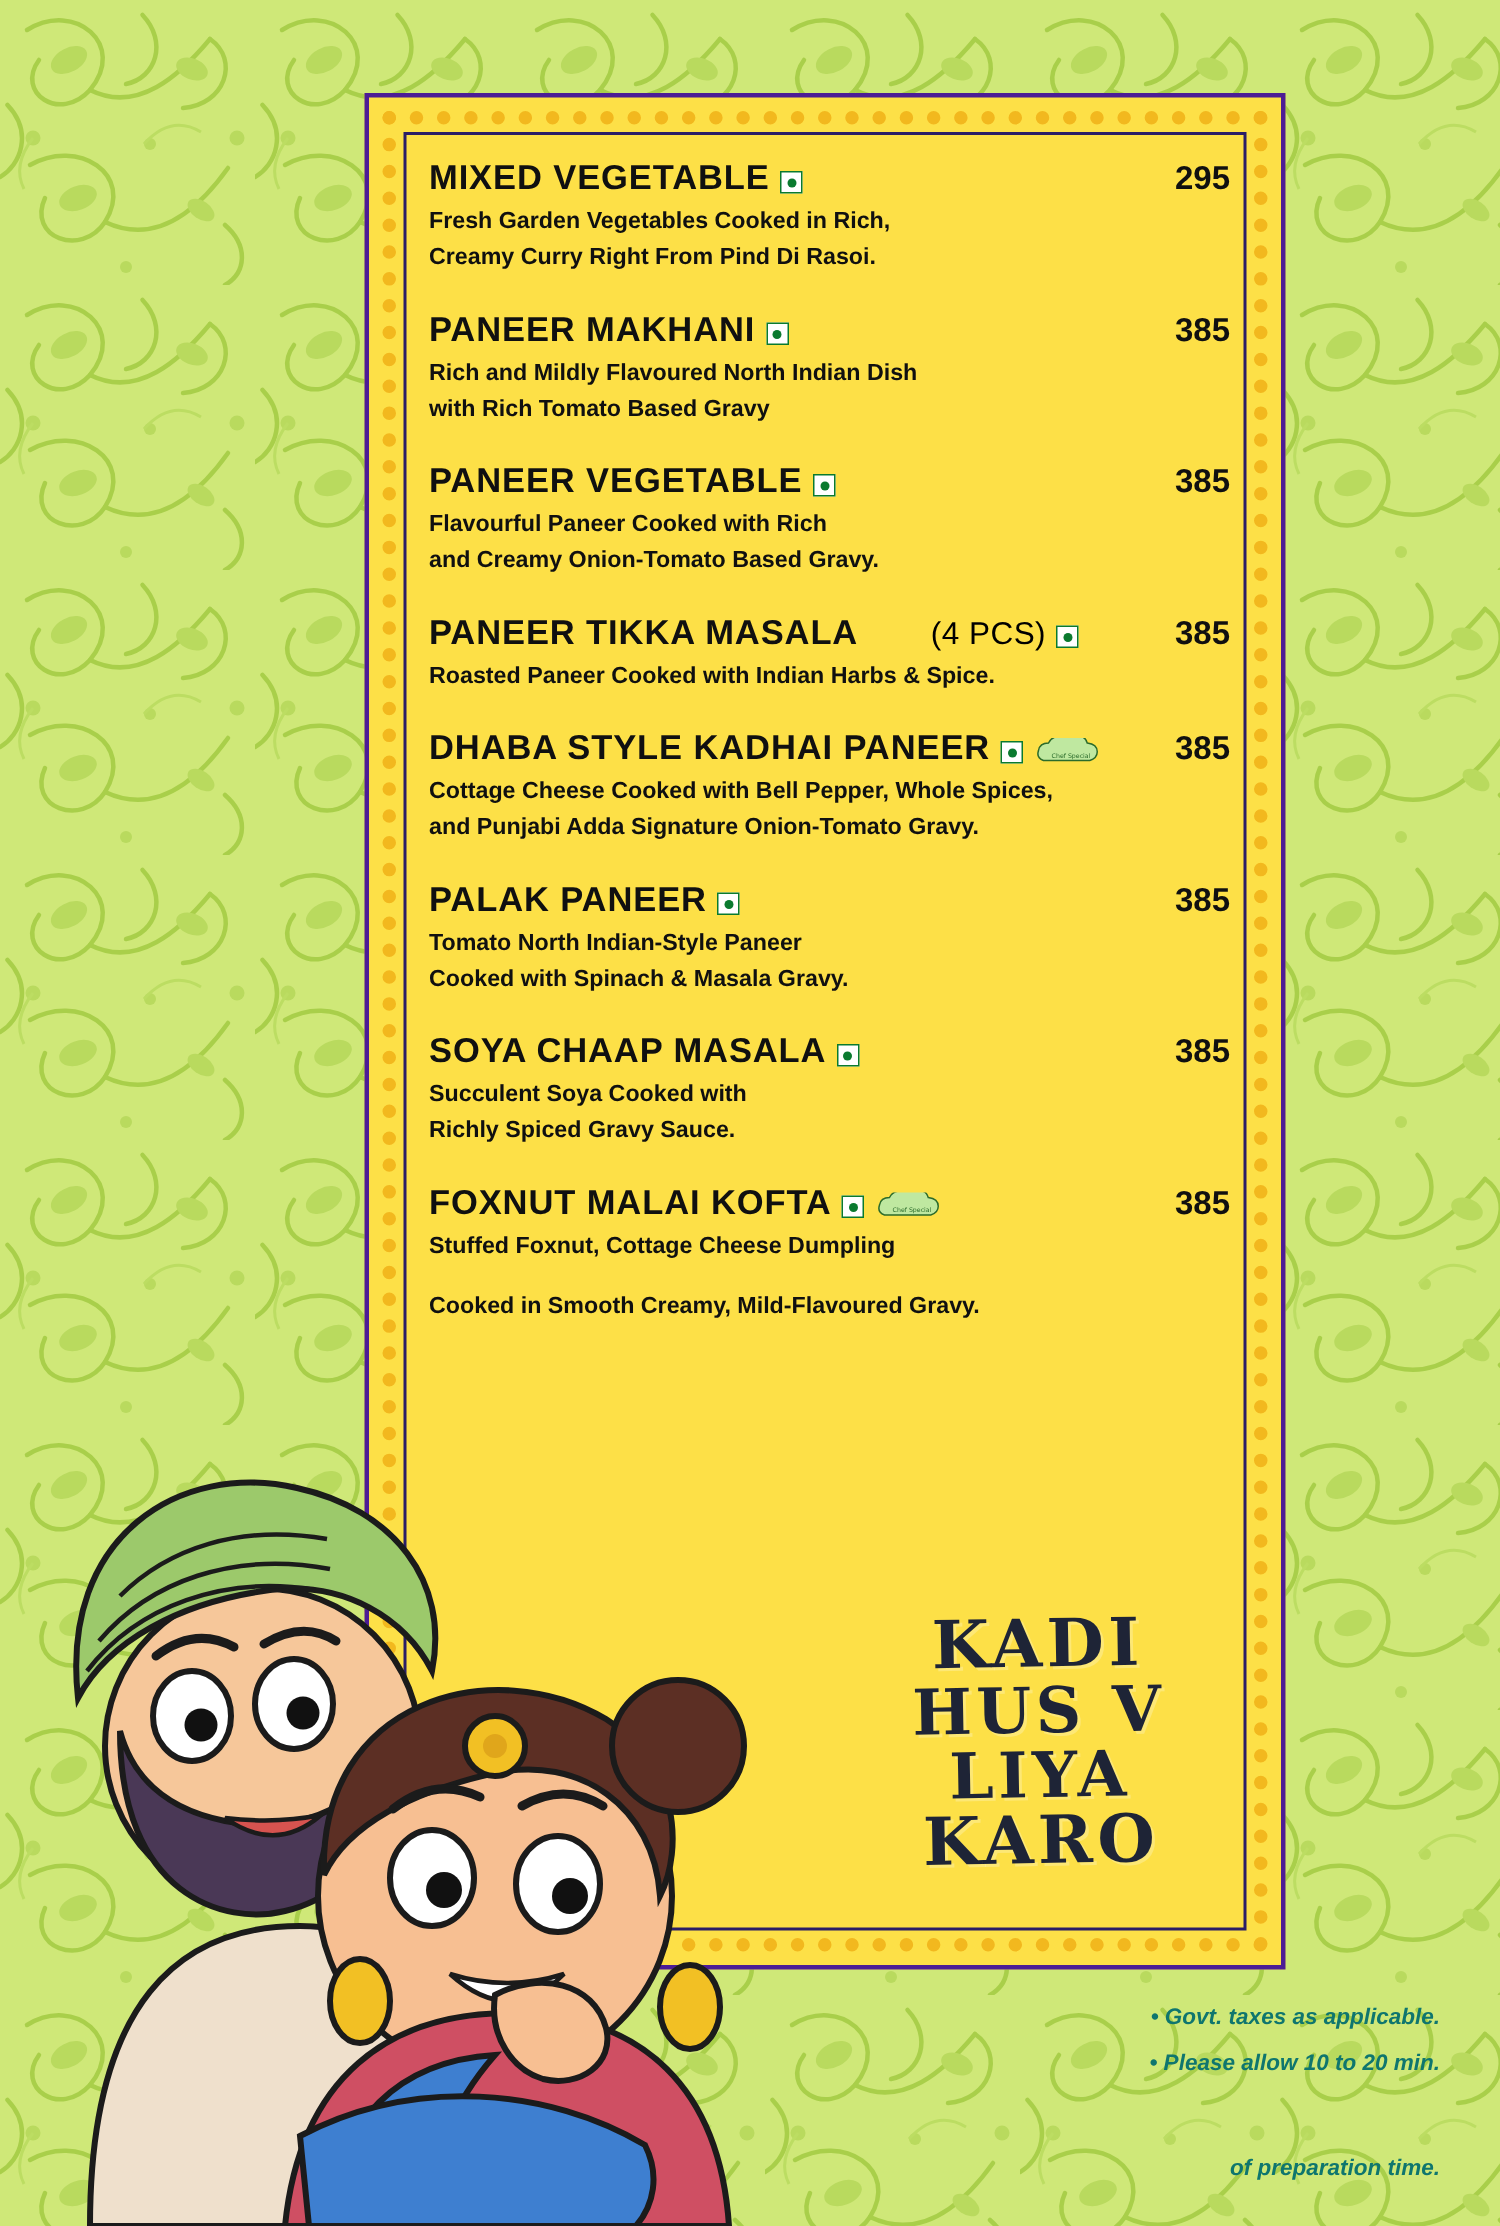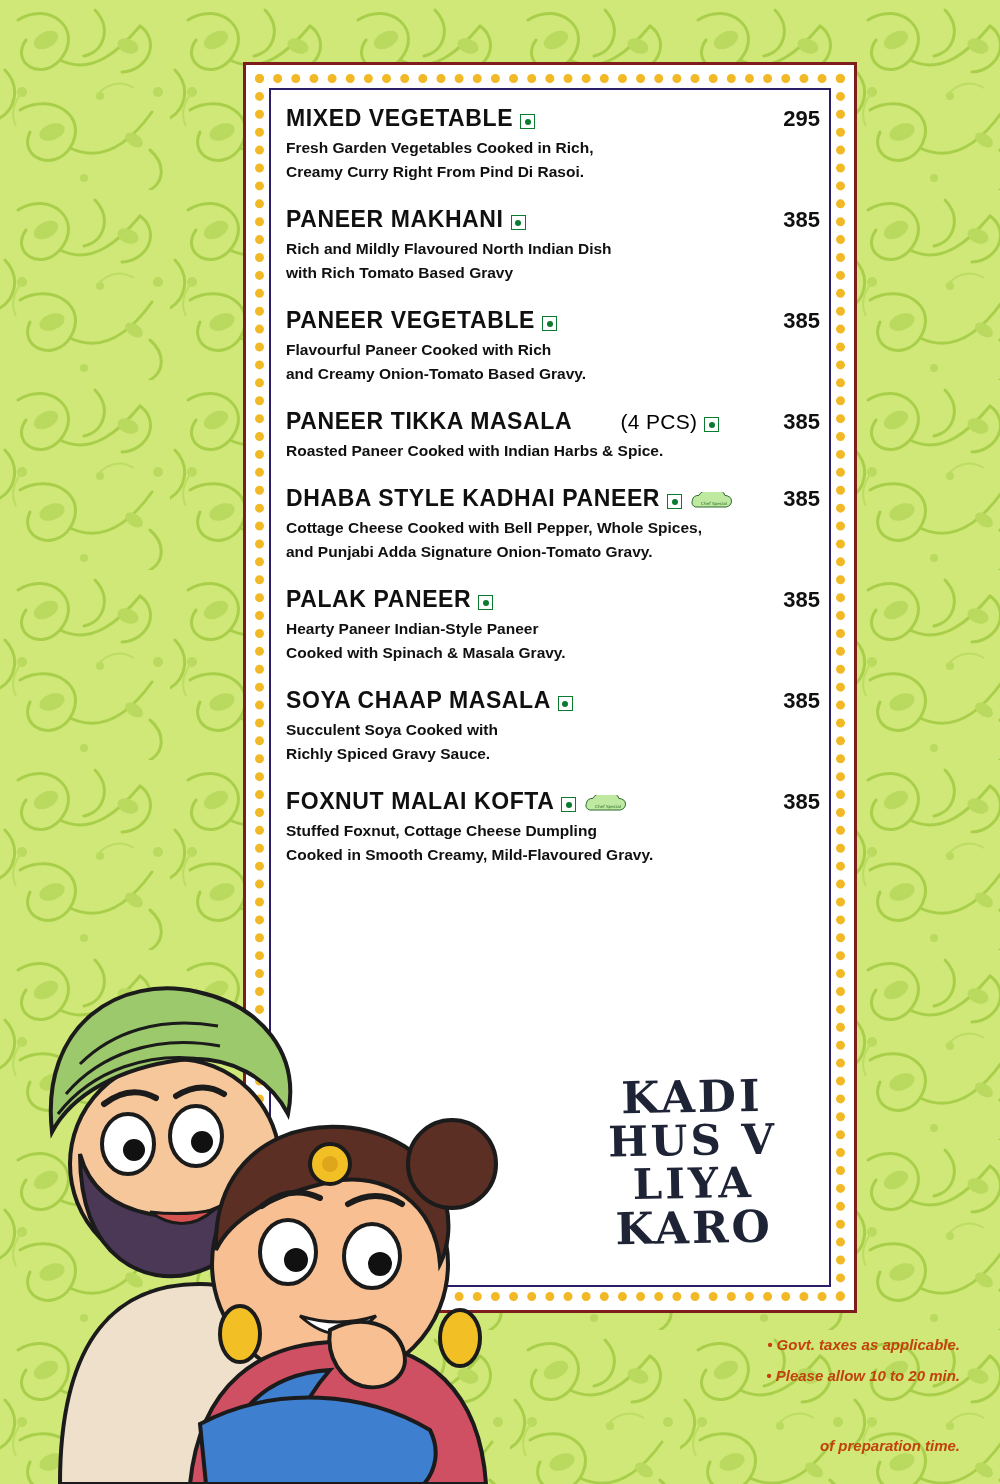--- a/index.html
+++ b/index.html
@@ -28,22 +28,22 @@
     opacity: 1;
   }
 
   
   .menu-card {
     position: absolute;
     left: 243px;
     top: 62px;
     width: 614px;
     height: 1251px;
-    background: #ffffff;
-    border: 3px solid #7f1d1d;
+    background: #fde047;
+    border: 3px solid #4c1d95;
     box-sizing: border-box;
     box-shadow: 0 0 0 0 rgba(0,0,0,0);
   }
   
   .frame-dots {
     position: absolute;
     inset: 9px;
     border: 9px dotted #f2b61c;
     box-sizing: border-box;
     pointer-events: none;
@@ -158,21 +158,21 @@
   
   .footer-notes {
     position: absolute;
     left: 620px;
     top: 1334px;
     width: 340px;
     text-align: right;
     font-style: italic;
     font-weight: bold;
     font-size: 15px;
-    color: #c2410c;
+    color: #0f766e;
     line-height: 1.5;
   }
   .footer-notes div { margin-bottom: 8px; }
   .footer-notes .indent { padding-left: 30px; margin-top: 48px; }
 
   
   .characters {
     position: absolute;
     left: 0;
     bottom: 0;
@@ -285,21 +285,21 @@
       <div class="item-desc" style="margin-top:0">and Punjabi Adda Signature Onion-Tomato Gravy.</div>
     </div>
 
     <div class="item">
       <div class="item-headline">
         <div>
           <span class="item-title">PALAK PANEER</span><span class="veg-mark"></span>
         </div>
         <span class="price">385</span>
       </div>
-      <div class="item-desc">Hearty Paneer Indian-Style Paneer</div>
+      <div class="item-desc">Tomato North Indian-Style Paneer</div>
       <div class="item-desc" style="margin-top:0">Cooked with Spinach &amp; Masala Gravy.</div>
     </div>
 
     <div class="item">
       <div class="item-headline">
         <div>
           <span class="item-title">SOYA CHAAP MASALA</span><span class="veg-mark"></span>
         </div>
         <span class="price">385</span>
       </div>
@@ -313,21 +313,21 @@
           <span class="item-title">FOXNUT MALAI KOFTA</span><span class="veg-mark"></span><span class="chef-badge">
             <svg viewBox="0 0 60 24" width="50" height="20">
               <path d="M8 18 q-6 -2 -4 -8 q1 -6 8 -6 q3 -6 10 -5 q5 -4 11 0 q8 -2 10 5 q8 1 8 7 q0 5 -6 7 z" fill="#bfe8a0" stroke="#2b6b2b" stroke-width="1.2"></path>
               <text x="30" y="16" font-size="5" text-anchor="middle" fill="#2b6b2b" font-family="DejaVu Sans, sans-serif">Chef Special</text>
             </svg>
           </span>
         </div>
         <span class="price">385</span>
       </div>
       <div class="item-desc">Stuffed Foxnut, Cottage Cheese Dumpling</div>
-      <div class="item-desc" style="margin-top:0">Cooked in Smooth Creamy, Mild-Flavoured Gravy.</div>
+      <div class="item-desc" style="margin-top:16px">Cooked in Smooth Creamy, Mild-Flavoured Gravy.</div>
     </div>
 
   </div>
 
   <div class="kadi-logo">
     <div class="kadi-line l1">KADI</div>
     <div class="kadi-line l2">HUS V LIYA</div>
     <div class="kadi-line l3">KARO</div>
   </div>
 </div>

